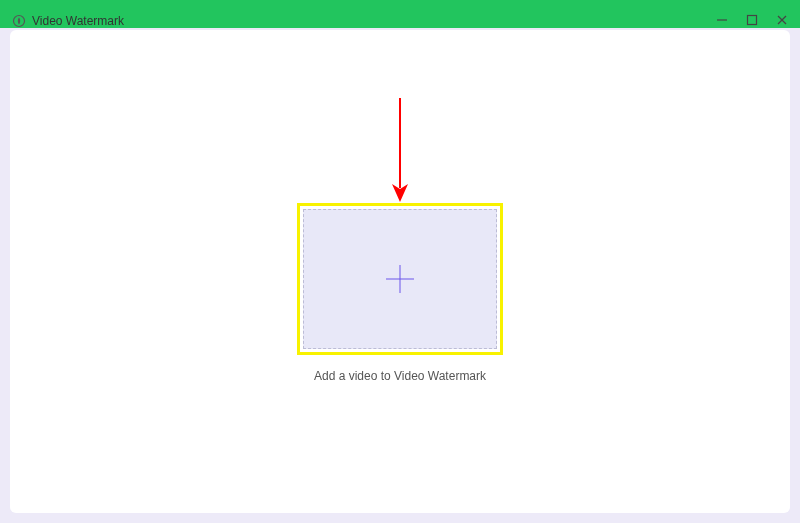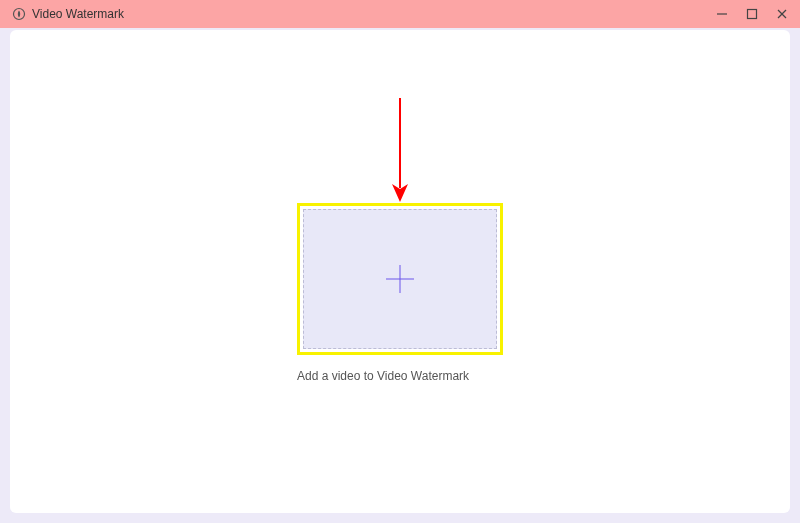--- a/index.html
+++ b/index.html
@@ -11,23 +11,23 @@
       overflow: hidden;
     }
     .window {
       width: 100%;
       height: 100%;
       display: flex;
       flex-direction: column;
     }
     .titlebar {
       height: 28px;
-      background: #fca5a5;
+      background: #22c55e;
       display: flex;
-      align-items: center;
+      align-items: flex-end;
       padding: 0 10px 0 12px;
     }
     .titlebar-left {
       display: flex;
       align-items: center;
       gap: 6px;
     }
     .app-icon {
       width: 14px;
       height: 14px;
@@ -60,20 +60,21 @@
       border-radius: 6px;
       position: relative;
     }
     .drop-zone-wrapper {
       position: absolute;
       left: 50%;
       top: 173px;
       transform: translateX(-50%);
       display: flex;
       flex-direction: column;
+      align-items: center;
     }
     .highlight-box {
       border: 3px solid #f8f200;
       padding: 3px;
     }
     .drop-zone {
       width: 194px;
       height: 140px;
       background: #e8e8f8;
       border: 1px dashed #bcbcd6;

